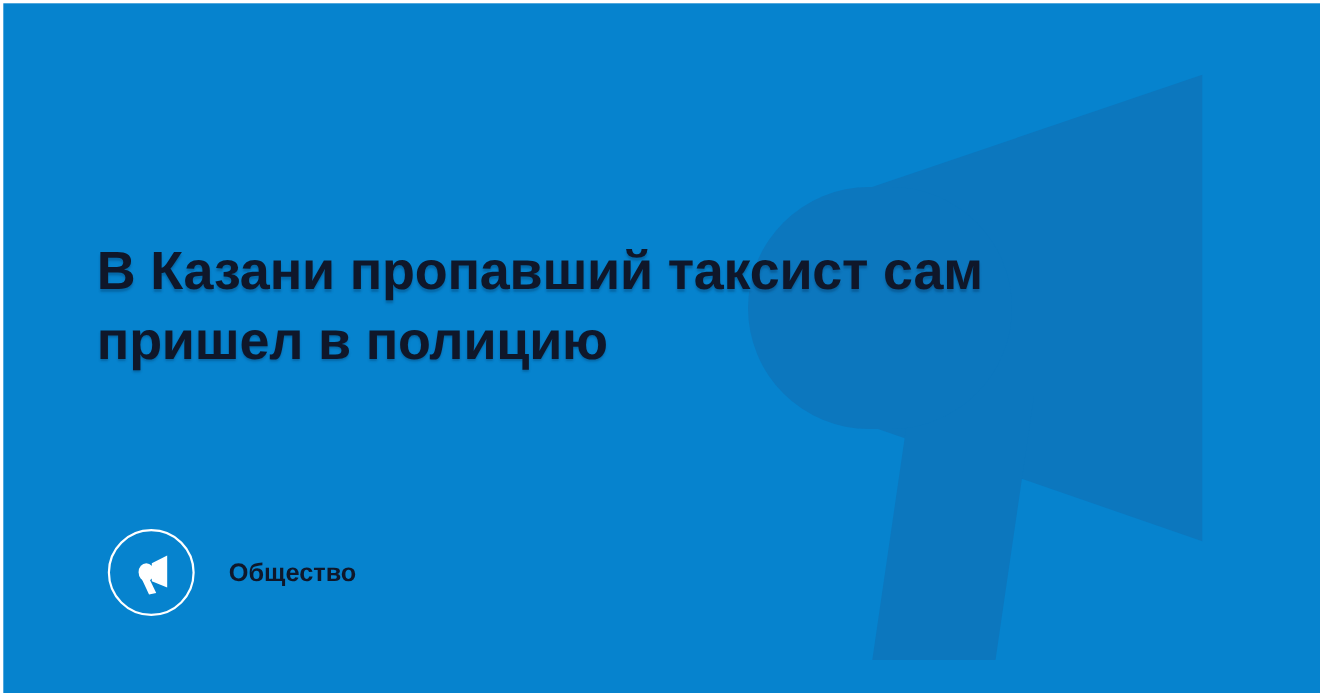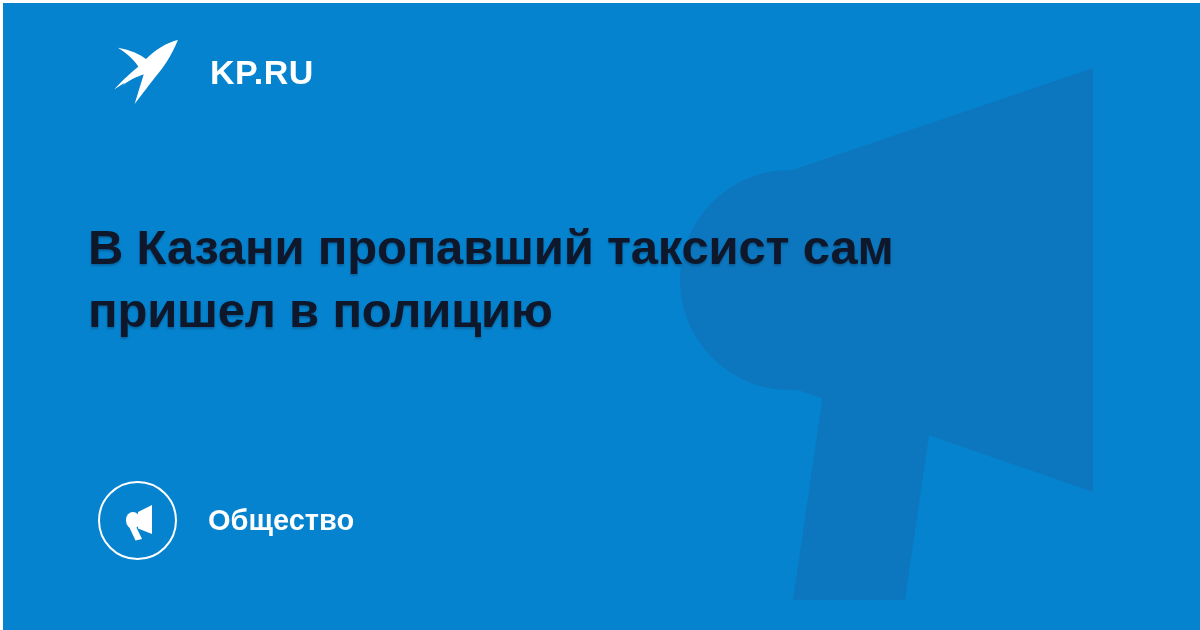--- a/index.html
+++ b/index.html
@@ -108,22 +108,22 @@
     border: 2px solid #ffffff;
     box-sizing: border-box;
     display: flex;
     align-items: center;
     justify-content: center;
     flex: 0 0 auto;
   }
   .rubric-circle svg { display: block; }
   .rubric-label {
     margin-left: 31px;
-    color: #ffffff;
-    font-size: 29px;
+    color: #0f172a;
+    font-size: 23px;
     font-weight: bold;
     line-height: 1;
     white-space: nowrap;
   }
 </style>
 </head>
 <body>
 
 <div class="card">
 
@@ -134,32 +134,20 @@
 
       <path d="M828 360 L940 360 L905 600 L793 600 Z"></path>
 
       <rect x="680" y="170" width="240" height="220" rx="110" ry="110"></rect>
     </g>
   </svg>
 
   <div class="edge-top"></div>
   <div class="edge-left"></div>
 
-  <div class="header">
-    <svg class="logo-bird" viewBox="0 0 100 100" aria-hidden="true">
-      <g fill="#ffffff">
-        <path d="M92 8 C78 11 62 21 50 33 C43 27 30 21 13 18 C27 27 36 36 40 43
-                 C31 50 21 59 8 73 C25 62 38 56 47 53
-                 C44 63 40 76 35 92 C46 78 55 66 62 57
-                 C72 46 84 28 92 8 Z"></path>
-        <path d="M40 43 C34 49 27 57 20 67 C31 59 39 55 46 53 Z"></path>
-      </g>
-    </svg>
-    <span class="logo-word">KP.RU</span>
-  </div>
 
   <h1 class="headline">В Казани пропавший таксист сам пришел в полицию</h1>
 
   <div class="rubric">
     <span class="rubric-circle">
       <svg width="46" height="46" viewBox="0 0 46 46" aria-hidden="true">
         <g fill="#ffffff">
 
           <path d="M37 7 L37 36 L23 30.5 L23 14 Z"></path>
 

